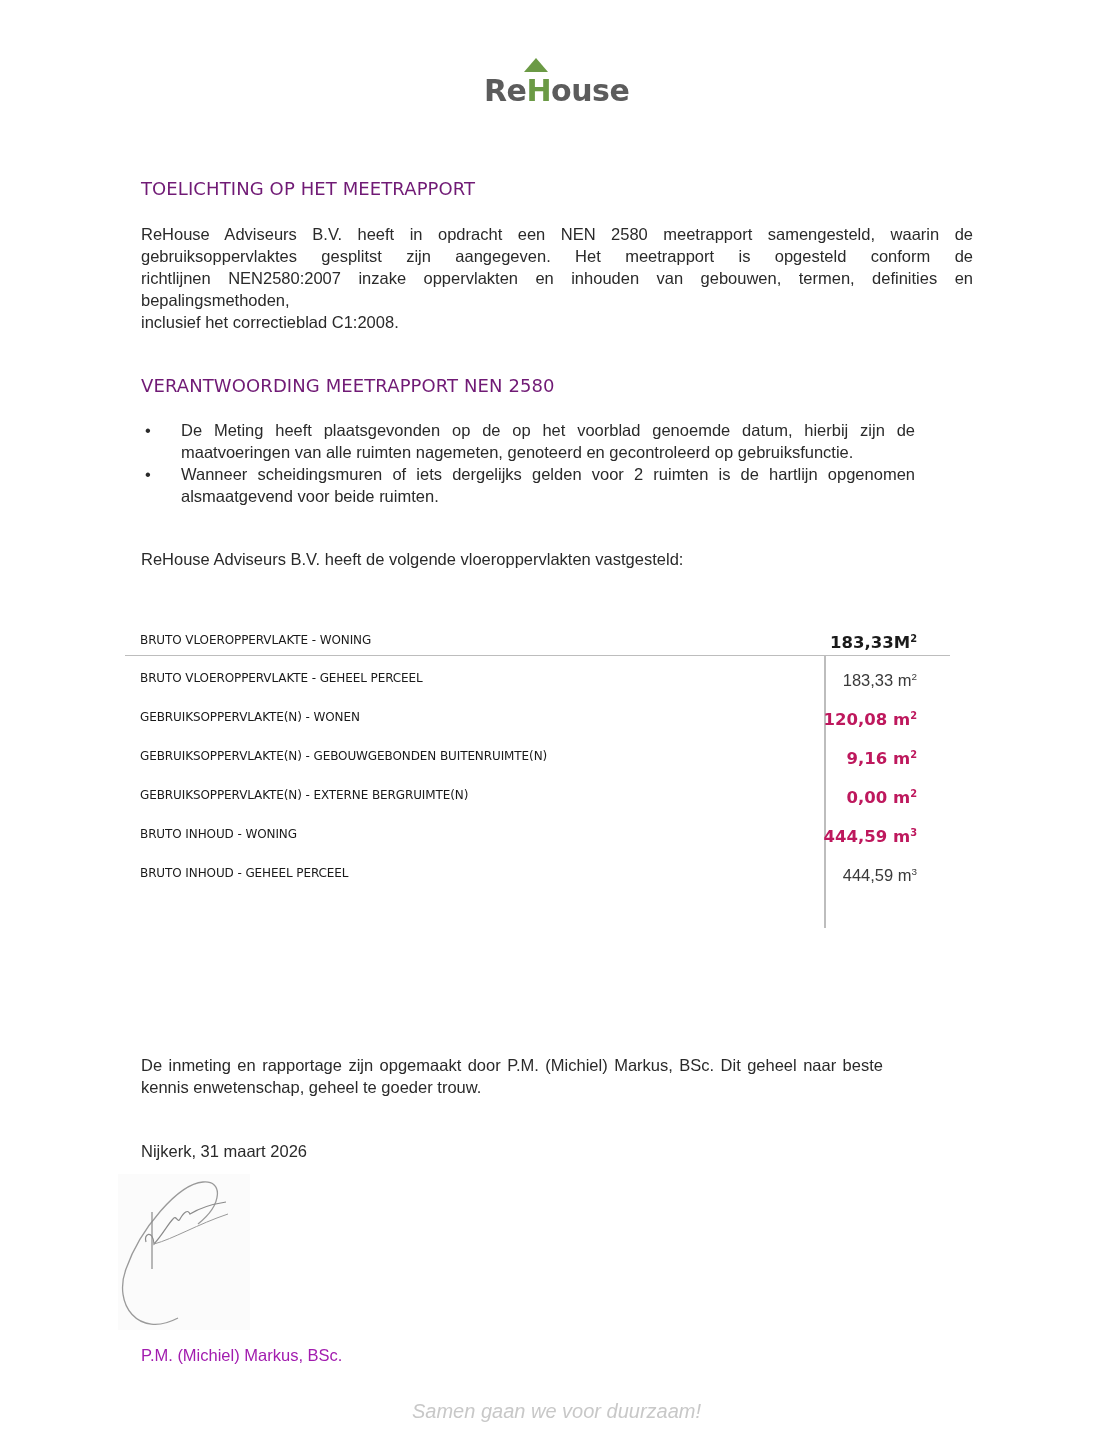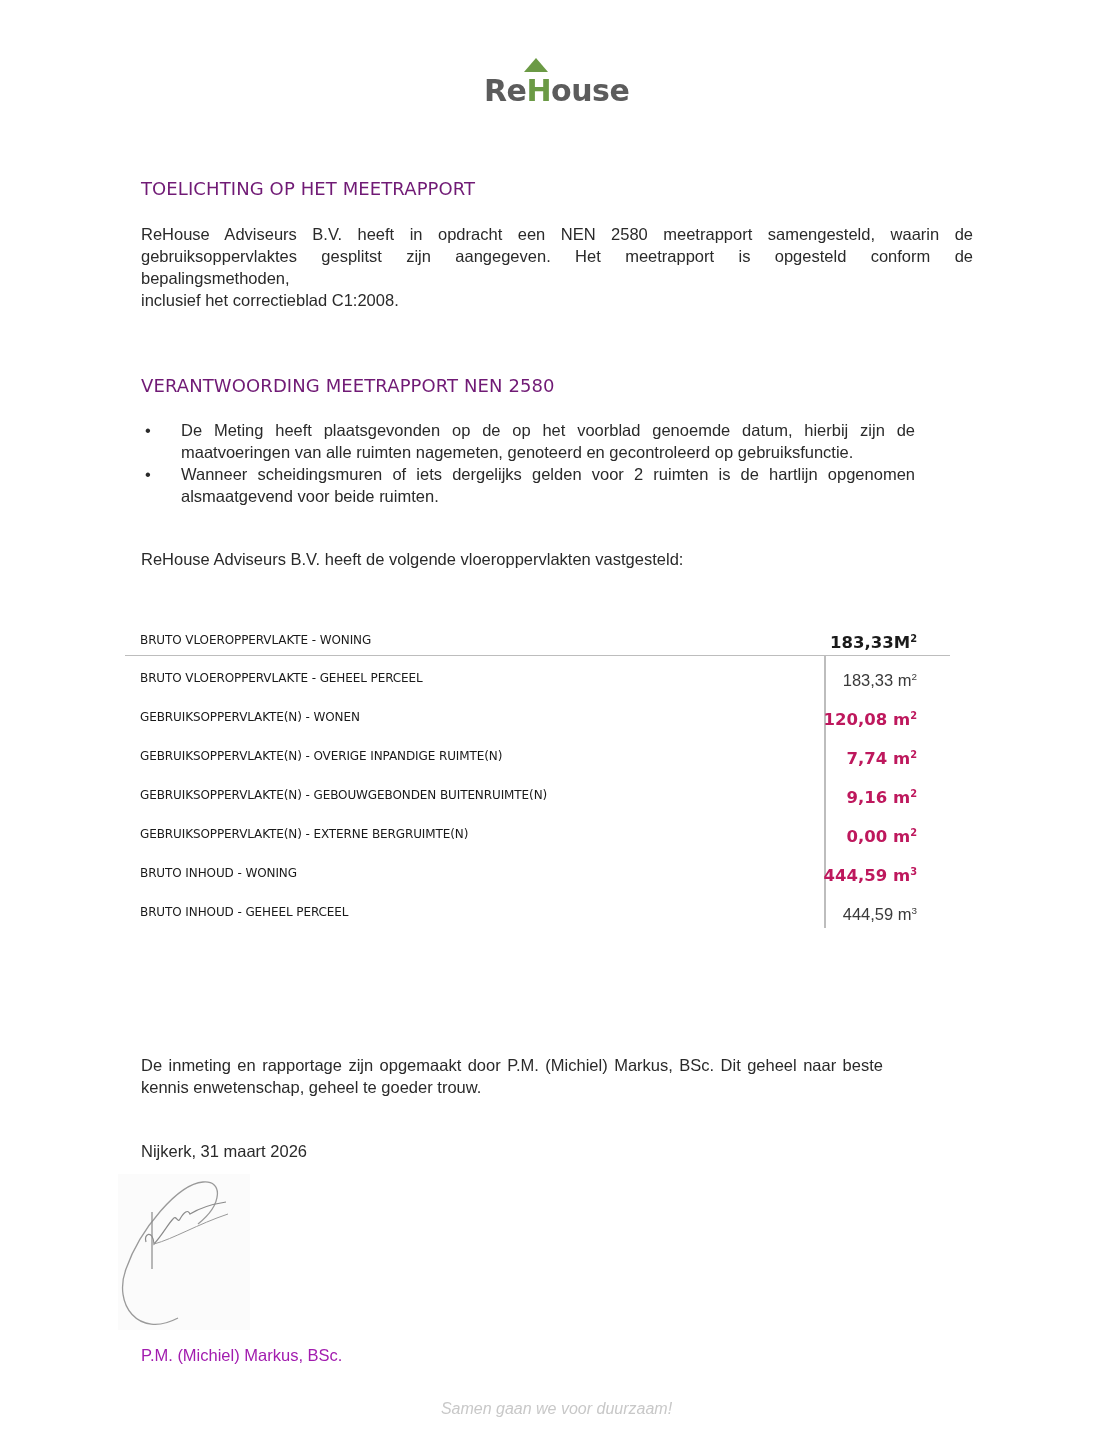--- a/index.html
+++ b/index.html
@@ -31,35 +31,36 @@
   .val.black { color: #1a1a1a; }
   .header-row { height: 26px; border-bottom: 1.5px solid #bdbdbd; }
   .header-row .lab, .header-row .val { top: 3px; }
   .body-rows { position: relative; padding-top: 10px; }
   .vline { position: absolute; left: 699px; top: 0; width: 1.5px; height: 272px; background: #bdbdbd; }
 
   .closing { position: absolute; left: 141px; top: 1054px; width: 742px; font-size: 16.5px; line-height: 22px; color: #2a2a2a; text-align: justify; }
   .place-date { position: absolute; left: 141px; top: 1142px; font-size: 16.5px; color: #2a2a2a; text-align: right; }
   .signature { position: absolute; left: 118px; top: 1174px; width: 132px; height: 156px; background: #fbfbfb; }
   .signer { position: absolute; left: 141px; top: 1346px; font-size: 16.5px; color: #a21caf; }
-  .slogan { position: absolute; left: 0; width: 1113px; top: 1400px; text-align: center; font-style: italic; font-size: 16px; color: #c8c8c8; }
+  .slogan { position: absolute; left: 0; width: 1113px; top: 1400px; text-align: center; font-style: italic; font-size: 20px; color: #c8c8c8; }
   sup { font-size: 0.6em; vertical-align: super; line-height: 0; }
 </style>
 </head>
 <body>
 
 <div class="logo">
   <div class="logo-roof"></div>
   <div class="logo-text"><span>Re</span><span class="h">H</span><span>ouse</span></div>
 </div>
 
 <div class="h1" style="top:178px;">TOELICHTING OP HET MEETRAPPORT</div>
 <div class="para" style="top:223px;">
   <span class="line" style="text-align-last:justify;">ReHouse Adviseurs B.V. heeft in opdracht een NEN 2580 meetrapport samengesteld, waarin de</span>
   <span class="line" style="text-align-last:justify;">gebruiksoppervlaktes gesplitst zijn aangegeven. Het meetrapport is opgesteld conform de</span>
+  <span class="line" style="text-align-last:justify;">richtlijnen NEN2580:2007 inzake oppervlakten en inhouden van gebouwen, termen, definities en</span>
   <span class="line">bepalingsmethoden,</span>
   <span class="line">inclusief het correctieblad C1:2008.</span>
 </div>
 
 <div class="h1" style="top:375px;">VERANTWOORDING MEETRAPPORT NEN 2580</div>
 <div class="bullets">
   <div class="bullet">
     <span class="dot">•</span>
     <span>De Meting heeft plaatsgevonden op de op het voorblad genoemde datum, hierbij zijn de maatvoeringen van alle ruimten nagemeten, genoteerd en gecontroleerd op gebruiksfunctie.</span>
   </div>
@@ -77,24 +78,20 @@
   </div>
   <div class="body-rows">
     <div class="vline"></div>
     <div class="trow">
       <span class="lab">BRUTO VLOEROPPERVLAKTE  -  GEHEEL PERCEEL</span>
       <span class="val plain"><span>183,33 m</span><sup>2</sup></span>
     </div>
     <div class="trow">
       <span class="lab">GEBRUIKSOPPERVLAKTE(N)  -  WONEN</span>
       <span class="val bold green"><span>120,08 m</span><sup>2</sup></span>
-    </div>
-    <div class="trow">
-      <span class="lab">GEBRUIKSOPPERVLAKTE(N)  -  OVERIGE INPANDIGE RUIMTE(N)</span>
-      <span class="val bold green"><span>7,74 m</span><sup>2</sup></span>
     </div>
     <div class="trow">
       <span class="lab">GEBRUIKSOPPERVLAKTE(N)  -  GEBOUWGEBONDEN BUITENRUIMTE(N)</span>
       <span class="val bold green"><span>9,16 m</span><sup>2</sup></span>
     </div>
     <div class="trow">
       <span class="lab">GEBRUIKSOPPERVLAKTE(N) -  EXTERNE BERGRUIMTE(N)</span>
       <span class="val bold green"><span>0,00 m</span><sup>2</sup></span>
     </div>
     <div class="trow">

